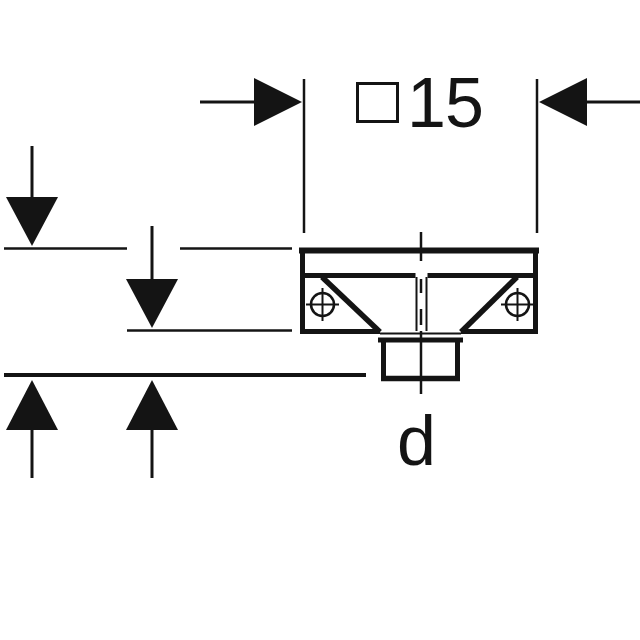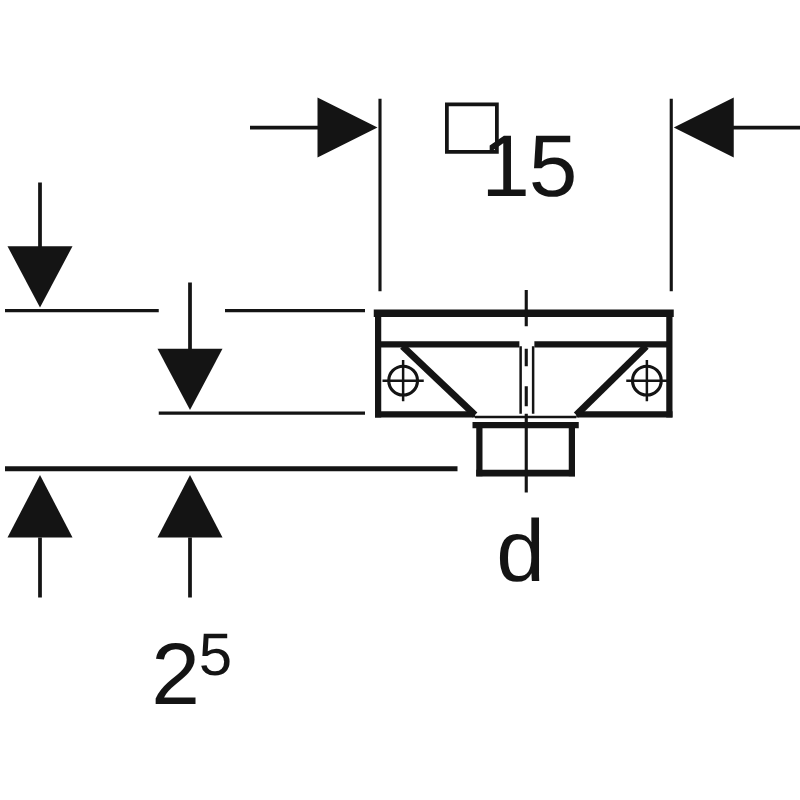--- a/index.html
+++ b/index.html
@@ -118,26 +118,23 @@
     <g>
       <line class="s25" x1="421" y1="232" x2="421" y2="261"></line>
       <line class="s25" x1="421" y1="279" x2="421" y2="293"></line>
       <line class="s25" x1="421" y1="309" x2="421" y2="325"></line>
       <line class="s25" x1="421" y1="331" x2="421" y2="394"></line>
     </g>
   </svg>
 
   <span class="square-symbol"></span>
 
-  <div class="dim-label" style="left:385px; top:68px;margin-top:30px;">
+  <div class="dim-label" style="left:407px; top:68px;">
     <span>15</span>
   </div>
 
 
-  <div class="dim-label" style="left:121px; top:504px;">
-    <span>2</span><sup class="dimsup">5</sup>
-  </div>
 
   <div class="dim-label" style="left:397px; top:406px;">
     <span>d</span>
   </div>
 
 </div>
 
 </body></html>

